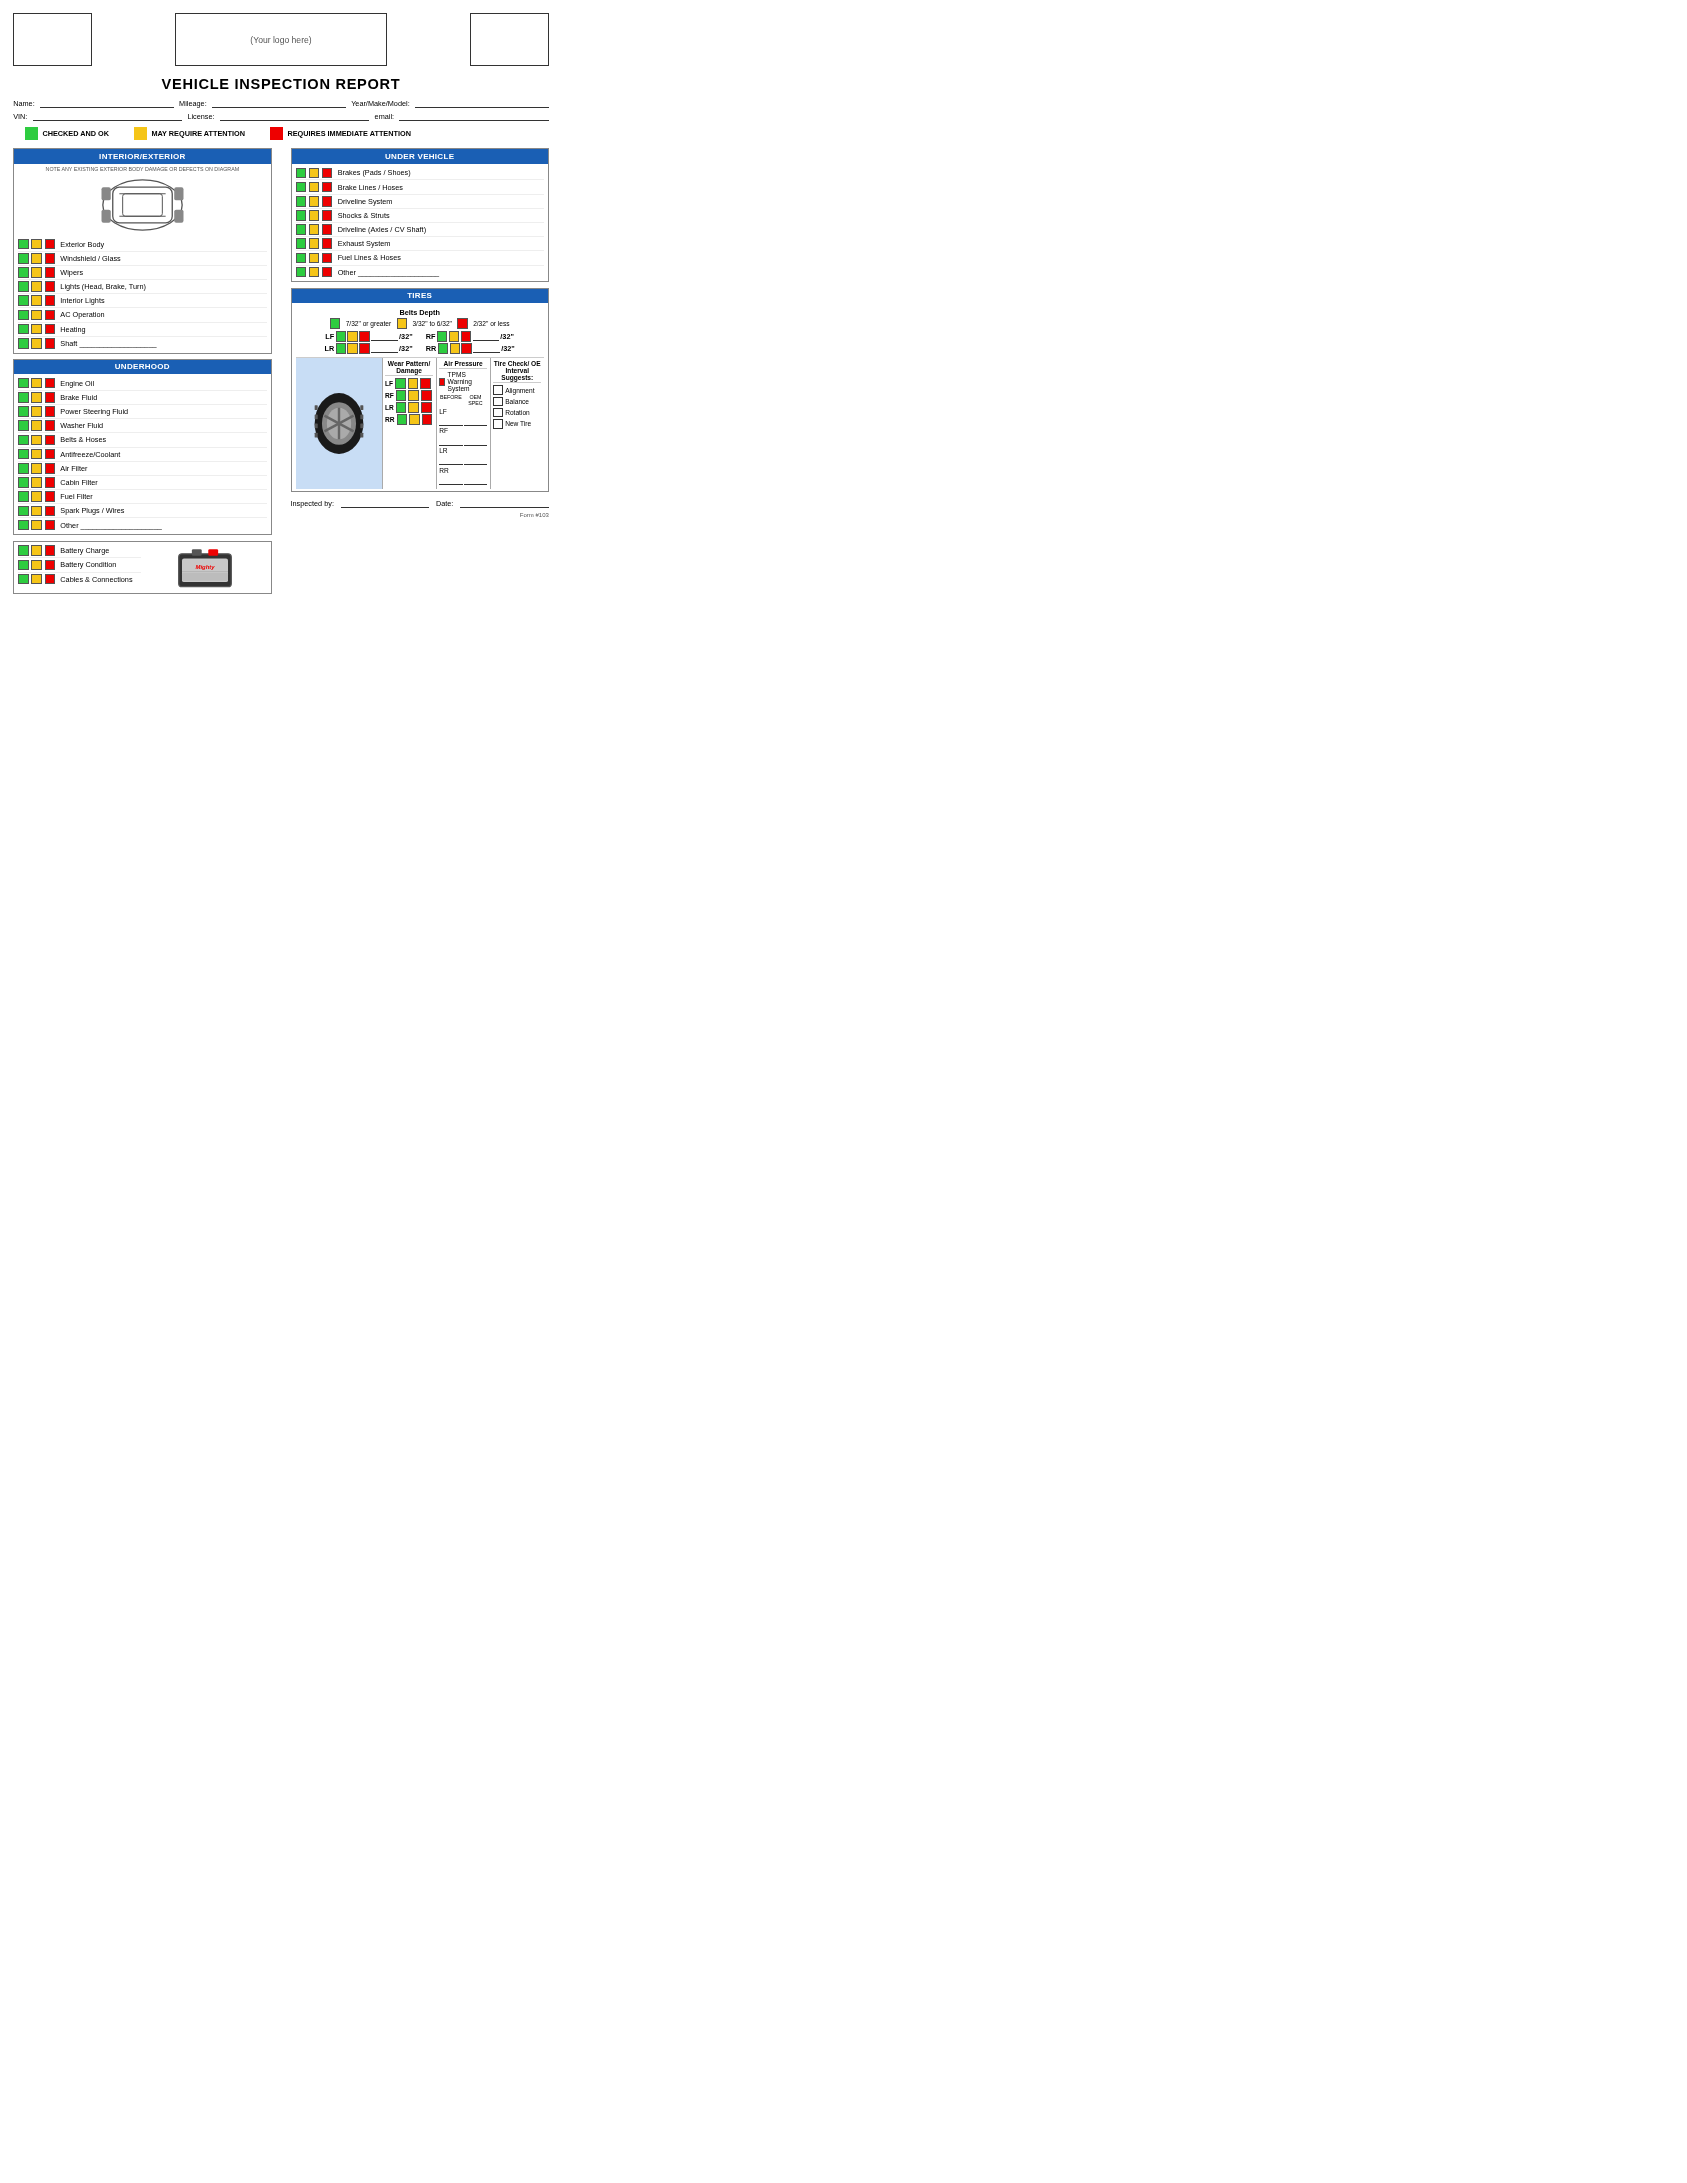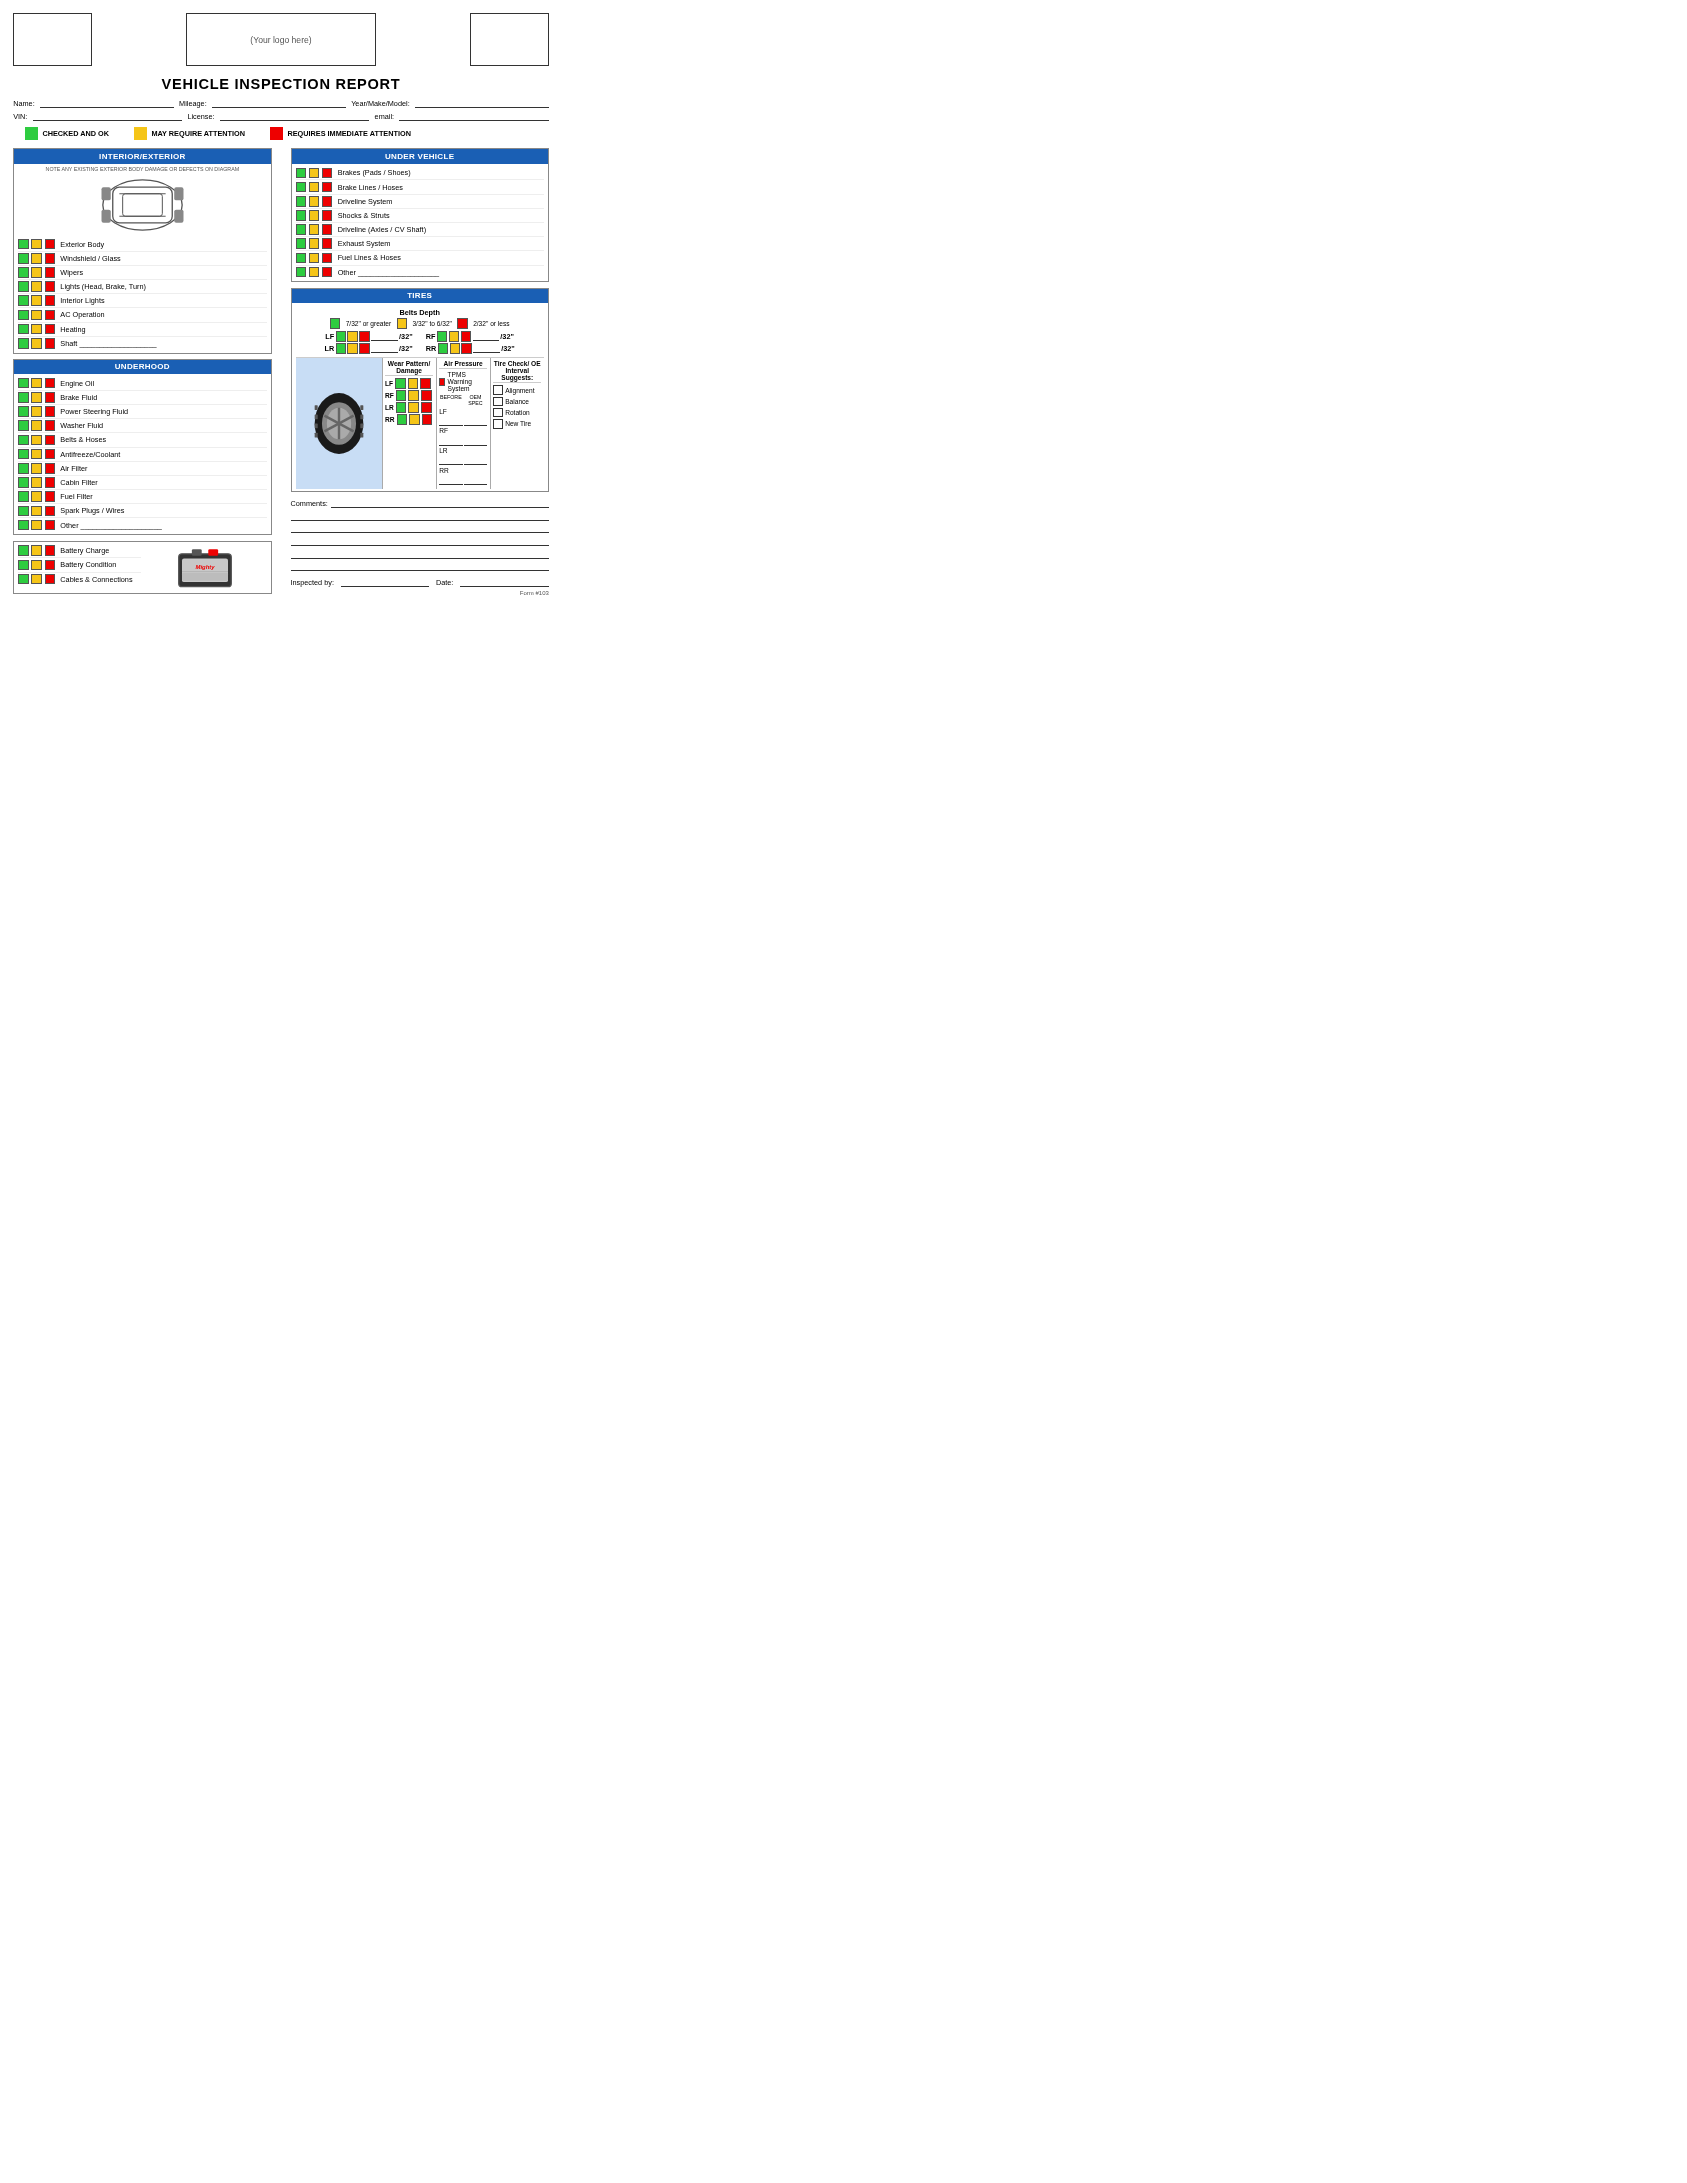--- a/index.html
+++ b/index.html
@@ -17,21 +17,21 @@
       justify-content: space-between;
       margin-bottom: 10px;
     }
     .header-box {
       border: 0.7px solid #333;
       width: 79px;
       height: 53px;
     }
     .logo-box {
       border: 0.7px solid #333;
-      width: 190px;
+      width: 212px;
       height: 53px;
       display: flex;
       align-items: center;
       justify-content: center;
       font-size: 8.6px;
       color: #555;
     }
     .title {
       text-align: center;
       font-size: 14.6px;
@@ -760,31 +760,20 @@
                 <div class="checkbox-row">
       <span class="chk-box"></span>
       <span>New Tire</span>
     </div>
               </div>
           </div>
         </div>
       </div>
     </div>
 
-    <div class="comments-section">
-      <div class="comments-line">
-        <span>Comments:</span>
-        <span class="comment-underline"></span>
-      </div>
-      <div class="full-underline"></div>
-      <div class="full-underline"></div>
-      <div class="full-underline"></div>
-      <div class="full-underline"></div>
-      <div class="full-underline"></div>
-    </div>
 
     <div class="inspected-row">
       <span>Inspected by:</span>
       <span class="underline" style="min-width:86px;"></span>
       <span>Date:</span>
       <span class="underline" style="min-width:66px;"></span>
     </div>
 
     <div class="form-num">Form #103</div>
   </div>

